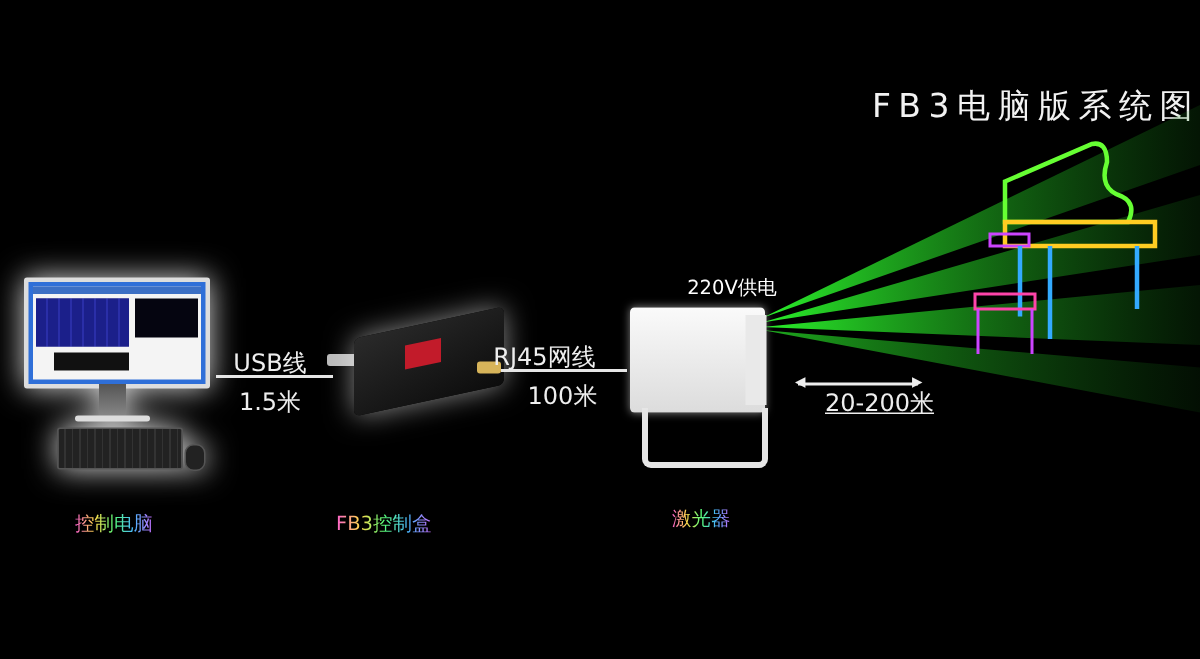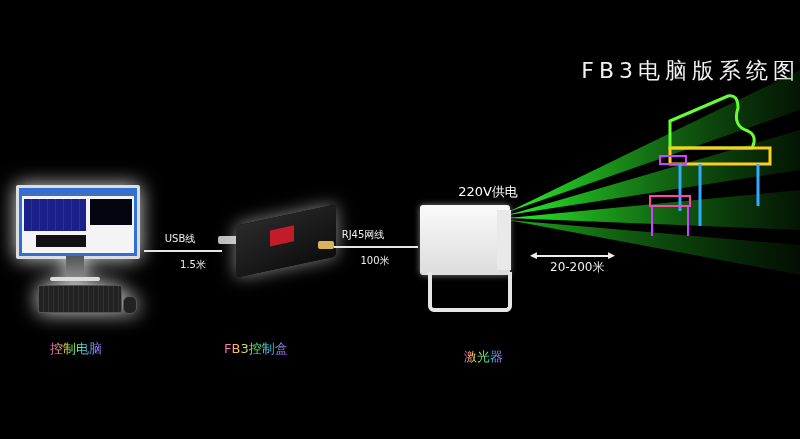--- a/index.html
+++ b/index.html
@@ -15,21 +15,21 @@
   .scr-grid { position:absolute; left:2px; top:8px; width:62px; height:32px; background:repeating-linear-gradient(90deg,#1b1f8a 0 7px,#2a2ea8 7px 8px),#1b1f8a; }
   .scr-view { position:absolute; left:68px; top:8px; right:2px; height:26px; background:#050510; }
   .scr-bottom { position:absolute; left:14px; top:44px; width:50px; height:12px; background:#111; }
   .stand { left:66px; top:256px; width:18px; height:22px; background:linear-gradient(#555,#888); }
   .base { left:50px; top:277px; width:50px; height:4px; background:#ddd; border-radius:2px; }
   .keyboard { left:38px; top:285px; width:82px; height:26px; background:repeating-linear-gradient(90deg,#222 0 4px,#333 4px 5px); border:1px solid #555; border-radius:2px; }
   .mouse { left:123px; top:296px; width:12px; height:16px; background:#222; border-radius:6px; border:1px solid #555; }
 
   
   .cable { height:2px; background:#e6e6e6; }
-  .cable-label { font-size:10px; color:#eee; text-align:center; }
+  .cable-label { font-size:16px; color:#eee; text-align:center; }
 
   
   .ctrl { left:236px; top:215px; width:100px; height:52px; background:linear-gradient(160deg,#2a2a2a,#0c0c0c); border-radius:4px; transform:skewY(-12deg); box-shadow:0 0 18px rgba(255,255,255,0.55); }
   .ctrl-logo { position:absolute; left:34px; top:12px; width:24px; height:16px; background:#c21b2a; }
   .usb-plug { left:218px; top:236px; width:22px; height:8px; background:#bbb; border-radius:2px; }
   .rj-plug { left:318px; top:241px; width:16px; height:8px; background:#d7b45a; border-radius:2px; }
 
   
   .beam { left:498px; top:70px; width:302px; height:230px; }
   .laser-body { left:420px; top:205px; width:90px; height:70px; background:linear-gradient(#fafafa,#dcdcdc); border-radius:3px; box-shadow:0 0 6px rgba(255,255,255,0.5); }
@@ -57,21 +57,21 @@
     <div class="abs stand"></div>
     <div class="abs base"></div>
     <div class="abs keyboard"></div>
     <div class="abs mouse"></div>
   </div>
   <div class="abs rainbow" style="left:50px;top:340px;">控制电脑</div>
 </div>
 
 <div class="abs cable" style="left:144px;top:250px;width:78px;"></div>
 <div class="abs cable-label" style="left:150px;top:232px;width:60px;">USB线</div>
-<div class="abs cable-label" style="left:163px;top:258px;width:60px;">1.5米</div>
+<div class="abs cable-label" style="left:150px;top:258px;width:60px;">1.5米</div>
 <div class="abs usb-plug"></div>
 
 <div class="abs ctrl">
     <div class="ctrl-logo"></div>
   </div>
 <div class="abs rj-plug"></div>
 <div class="abs rainbow" style="left:224px;top:340px;">FB3控制盒</div>
 
 <div class="abs cable" style="left:334px;top:246px;width:84px;"></div>
 <div class="abs cable-label" style="left:328px;top:228px;width:70px;">RJ45网线</div>
@@ -98,18 +98,18 @@
   <rect x="10" y="110" width="40" height="10" fill="none" stroke="#ff44aa" stroke-width="2"></rect>
   <path d="M12,120 V150 M48,120 V150" stroke="#cc44ff" stroke-width="2"></path>
 </svg>
 
 <div class="abs" style="left:448px;top:183px;width:80px;text-align:center;font-size:13px;">220V供电</div>
 <div>
   <div class="abs laser-body"></div>
   <div class="abs laser-face"></div>
   <div class="abs laser-stand"></div>
 </div>
-<div class="abs rainbow" style="left:448px;top:348px;margin-left:16px;">激光器</div>
+<div class="abs rainbow" style="left:448px;top:337px;">激光器</div>
 
 <div class="abs distance-arrow"></div>
 <div class="abs" style="left:530px;top:250px;font-size:9px;color:#eee;">◀</div>
 <div class="abs" style="left:608px;top:250px;font-size:9px;color:#eee;">▶</div>
-<div class="abs" style="left:550px;top:259px;font-size:12px;color:#eee;">20-200米</div>
+<div class="abs" style="left:550px;top:259px;font-size:16px;color:#eee;text-decoration:underline;">20-200米</div>
 
 </body></html>

